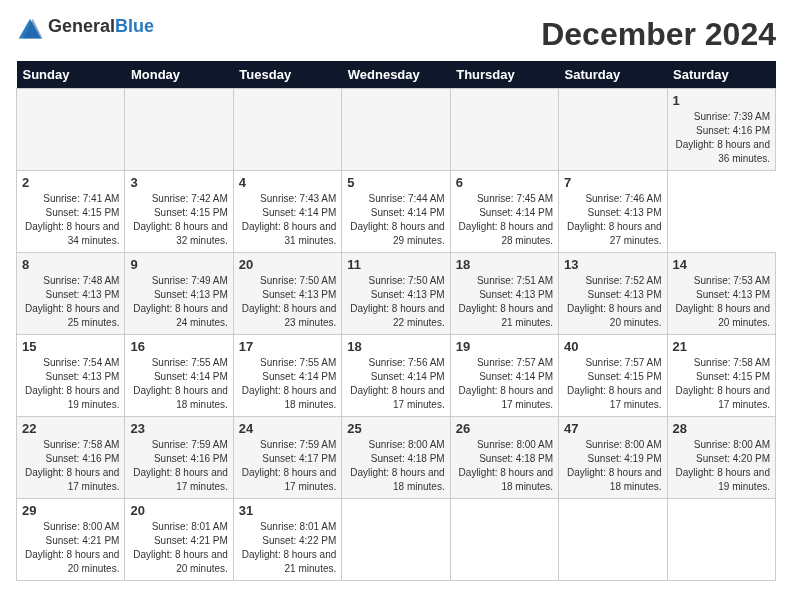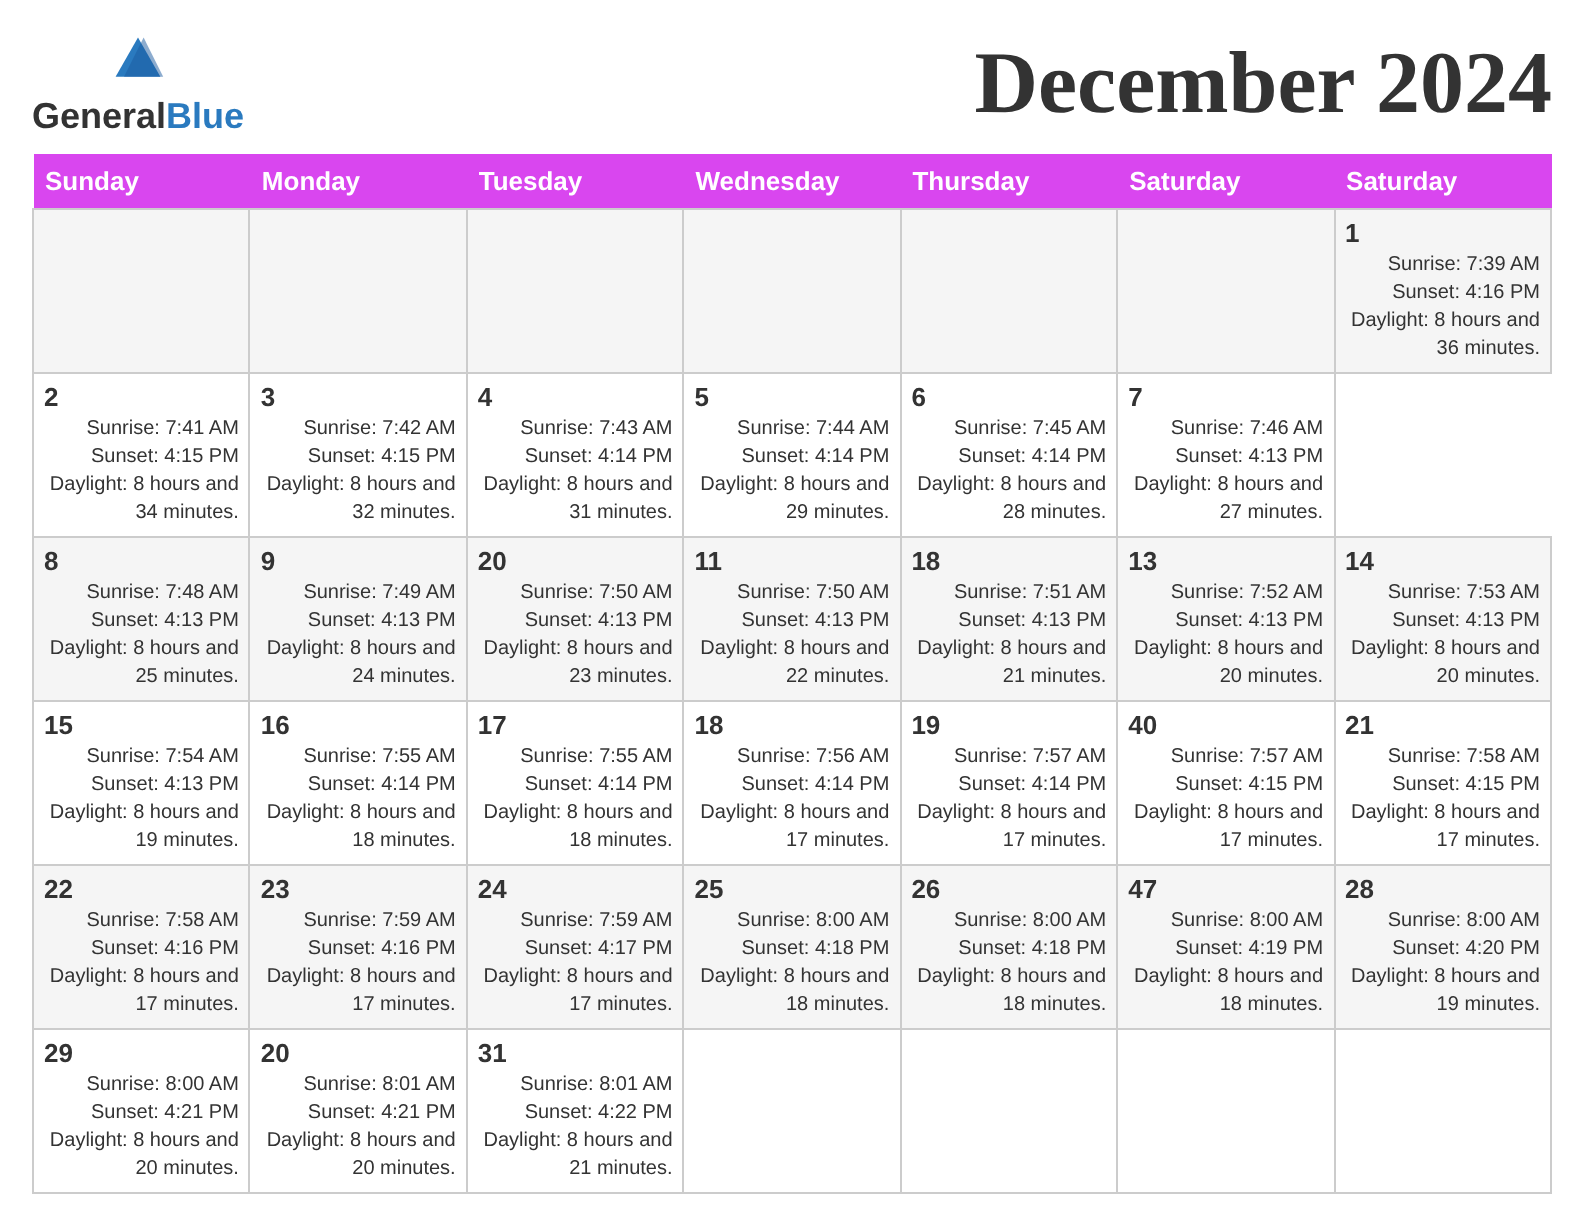--- a/index.html
+++ b/index.html
@@ -11,58 +11,56 @@
       padding: 16px;
     }
     .header-area {
       display: flex;
       justify-content: space-between;
       align-items: flex-start;
       margin-bottom: 8px;
     }
     .logo {
       display: flex;
-      align-items: center;
+      align-items: flex-start;
       gap: 4px;
-      flex-direction: column;
     }
     .logo-text-general {
       font-size: 18px;
       font-weight: bold;
       color: #333;
     }
     .logo-text-blue {
       font-size: 18px;
       font-weight: bold;
       color: #2a7abf;
     }
     .logo-icon {
       width: 28px;
       height: 28px;
     }
     .title-area {
       text-align: right;
     }
     .month-title {
-      font-size: 44px;
+      font-size: 32px;
       font-weight: bold;
       color: #333;
-      font-family: Liberation Serif, serif;
     }
     .location-title {
       font-size: 14px;
       color: #555;
     }
     table {
       width: 100%;
       border-collapse: collapse;
       table-layout: fixed;
     }
     thead tr th {
-      background-color: #d946ef;
+      background-color: #0f172a;
       color: #fff;
       text-align: left;
       padding: 6px 6px;
       font-size: 13px;
       font-weight: bold;
     }
     tbody tr td {
       border: 1px solid #ccc;
       vertical-align: top;
       padding: 4px 5px;

